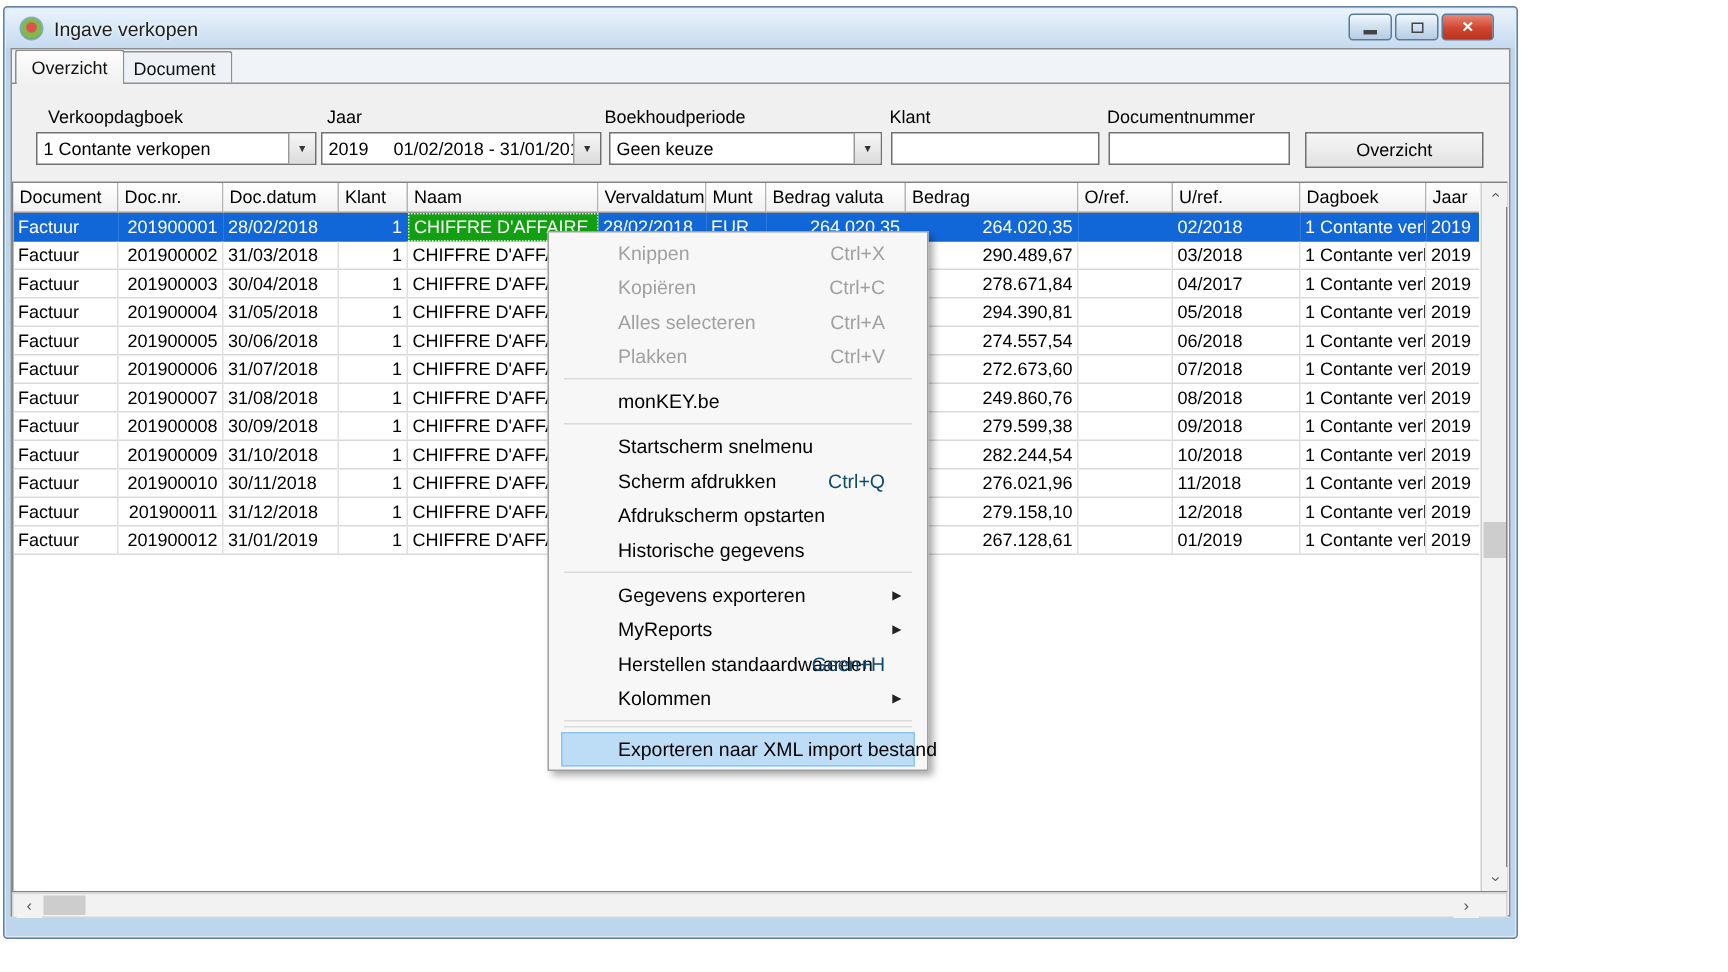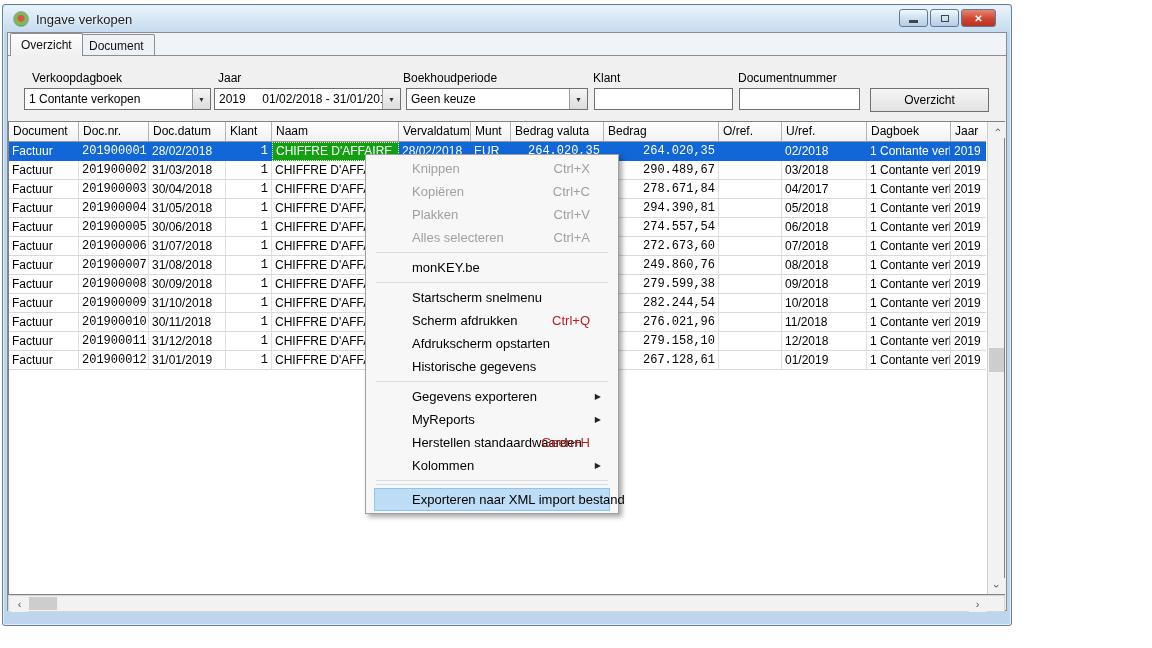--- a/index.html
+++ b/index.html
@@ -46,21 +46,21 @@
     border:1px solid #707070; font-size:12px; display:flex; align-items:center; justify-content:center; }
 
   
   .tbl { position:absolute; left:0px; top:88px; width:997px; height:474px; background:#fff; border:1px solid #828282; }
   .thead { display:flex; height:20px; background:#fafafa; }
   .th { border-right:1px solid #b4b4b4; border-bottom:1px solid #9a9a9a; background:linear-gradient(#ffffff,#f1f1f1);
     font-size:12px; color:#000; padding:0 4px; line-height:19px; white-space:nowrap; overflow:hidden; }
   .tbody .tr { display:flex; height:19px; }
   .td { border-right:1px solid #e0e0e0; border-bottom:1px solid #d9d9d9; font-size:12px; color:#000;
     padding:0 3px; line-height:18px; white-space:nowrap; overflow:hidden; }
-  .td.num { text-align:right;font-family:Liberation Mono, monospace; }
+  .td.num { text-align:right; }
   .tr.sel .td { background:var(--selection-blue,#1166d8); color:#fff; border-right-color:var(--selection-blue,#1166d8); border-bottom-color:var(--selection-blue,#1166d8); }
   .tr.sel .td.active-cell { background:var(--cell-green,#12a012); border:1px dotted #d9f2d9; line-height:16px; }
   
   .c0{width:70px}.c1{width:70px}.c2{width:77px}.c3{width:46px}.c4{width:127px}.c5{width:72px}.c6{width:40px}
   .c7{width:93px}.c8{width:115px}.c9{width:63px}.c10{width:85px}.c11{width:84px}.c12{width:35px; border-right:none}
 
   
   .vscroll { position:absolute; top:0; right:0; width:17px; bottom:0; background:#f2f2f2; border-left:1px solid #d0d0d0; }
   .sbtn { position:absolute; width:17px; height:16px; color:#555; font-size:11px; display:flex; align-items:center; justify-content:center; background:#f2f2f2; }
   .vscroll .up { top:0; }
@@ -73,21 +73,21 @@
   .rot90 { display:inline-block; transform:rotate(90deg); }
   .rot270 { display:inline-block; transform:rotate(-90deg); }
 
   
   .cmenu { position:absolute; left:365px; top:154px; width:254px; background:#f7f7f7;
     border:1px solid #a0a0a0; box-shadow:3px 3px 5px rgba(0,0,0,.35); padding:2px 8px; z-index:10; }
   .mitem { position:relative; height:23px; line-height:23px; font-size:13px; color:#000; padding-left:38px; padding-right:26px; white-space:nowrap; }
   .mitem.dis { color:#a0a0a0; }
   .mitem.dis .mkey { color:#a0a0a0; }
   .mitem.hl { background:var(--menu-highlight,#bcddf5); box-shadow:inset 0 0 0 1px #8cc5ee; }
-  .mkey { position:absolute; right:20px; color:#b91c1c; }
+  .mkey { position:absolute; right:20px; color:#0c4a6e; }
   .marr { position:absolute; right:9px; top:0; font-size:8px; color:#222; }
   .msep { height:1px; background:#dcdcdc; margin:3px 2px; }
 </style>
 </head>
 <body>
 
 <div id="screen">
   <div class="window">
 
     <div class="titlebar">
@@ -354,22 +354,22 @@
         <div class="sbtn left" style="position:absolute;">‹</div>
         <div class="hthumb"></div>
         <div class="sbtn right" style="position:absolute;">›</div>
       </div>
     </div>
   </div>
 
   <div class="cmenu">
       <div class="mitem dis"><span class="mlabel">Knippen</span><span class="mkey">Ctrl+X</span></div>
       <div class="mitem dis"><span class="mlabel">Kopiëren</span><span class="mkey">Ctrl+C</span></div>
+      <div class="mitem dis"><span class="mlabel">Alles selecteren</span><span class="mkey">Ctrl+A</span></div>
       <div class="mitem dis"><span class="mlabel">Plakken</span><span class="mkey">Ctrl+V</span></div>
-      <div class="mitem dis"><span class="mlabel">Alles selecteren</span><span class="mkey">Ctrl+A</span></div>
       <div class="msep"></div>
       <div class="mitem"><span class="mlabel">monKEY.be</span></div>
       <div class="msep"></div>
       <div class="mitem"><span class="mlabel">Startscherm snelmenu</span></div>
       <div class="mitem"><span class="mlabel">Scherm afdrukken</span><span class="mkey">Ctrl+Q</span></div>
       <div class="mitem"><span class="mlabel">Afdrukscherm opstarten</span></div>
       <div class="mitem"><span class="mlabel">Historische gegevens</span></div>
       <div class="msep"></div>
       <div class="mitem"><span class="mlabel">Gegevens exporteren</span><span class="marr">▶</span></div>
       <div class="mitem"><span class="mlabel">MyReports</span><span class="marr">▶</span></div>

